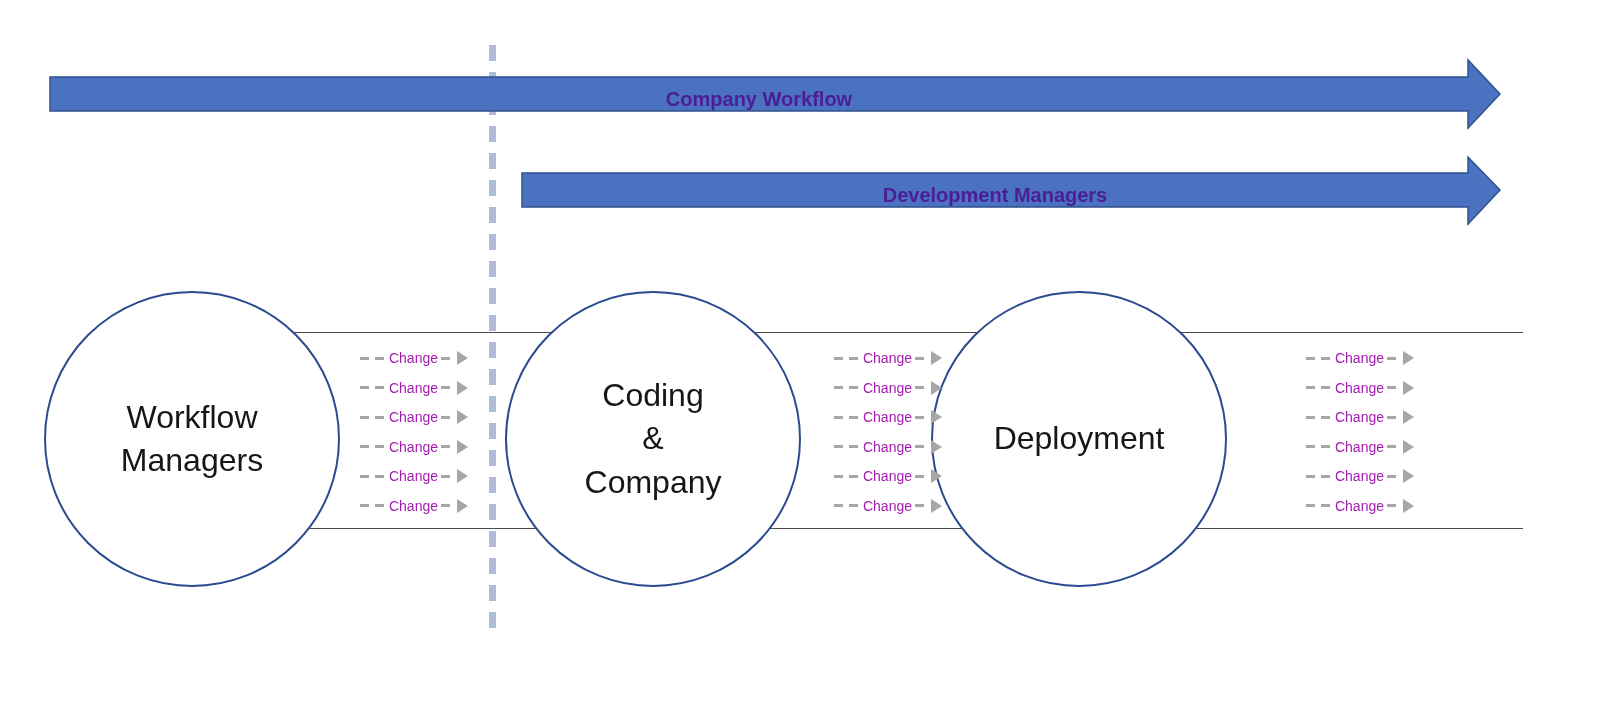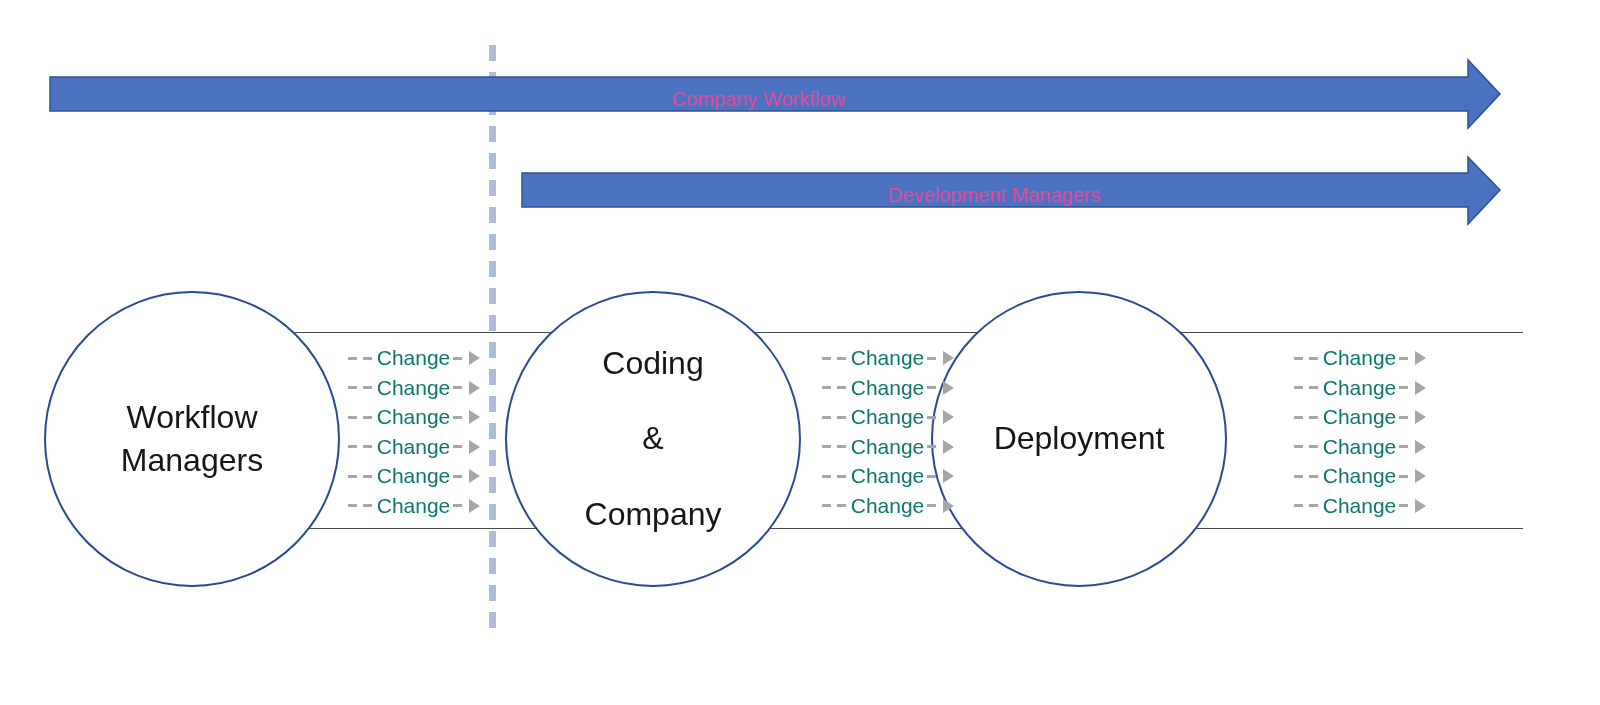--- a/index.html
+++ b/index.html
@@ -20,51 +20,51 @@
   .lane.top{top:332px;}
   .lane.bottom{top:528px;}
   
   .node{
     position:absolute;width:292px;height:292px;top:291px;border-radius:50%;
     background:#ffffff;border:2px solid #2b4a8f;
     display:flex;flex-direction:column;align-items:center;justify-content:center;
     text-align:center;font-size:32px;line-height:1.35;color:#161616;
   }
   .node.product{left:44px;}
-  .node.coding{left:505px;gap:32px;}
+  .node.coding{left:505px;}
   .node.deployment{left:931px;}
   
   .change-col{
     position:absolute;top:345px;height:174px;width:140px;
     display:flex;flex-direction:column;justify-content:space-between;
   }
   .change-col.c1{left:344px;}
   .change-col.c2{left:818px;}
   .change-col.c3{left:1290px;}
   .change-row{
     display:flex;align-items:center;justify-content:center;height:26px;white-space:nowrap;
   }
   .dash{
     height:3px;
     background:repeating-linear-gradient(to right,#a6a6a6 0 9px,transparent 9px 15px);
   }
   .dash.left{width:26px;margin-right:3px;}
   .dash.right{width:13px;margin-left:3px;}
-  .change-text{font-size:21px;color:#0f766e;}
+  .change-text{font-size:14px;color:#a21caf;}
   .tri{
     width:0;height:0;margin-left:3px;
     border-left:11px solid #a6a6a6;
     border-top:7px solid transparent;
     border-bottom:7px solid transparent;
   }
   
   svg.arrows{position:absolute;left:0;top:0;pointer-events:none;}
   .arrow-label{
     position:absolute;height:44px;display:flex;align-items:center;justify-content:center;
-    color:#ec4899;font-weight:normal;font-size:20px;
+    color:#4c1d95;font-weight:bold;font-size:20px;
   }
   .arrow-label.company{left:50px;top:77px;width:1418px;}
   .arrow-label.development{left:522px;top:173px;width:946px;}
 </style>
 </head>
 <body>
 
 <div class="stage">
 
   <div class="divider"></div>

